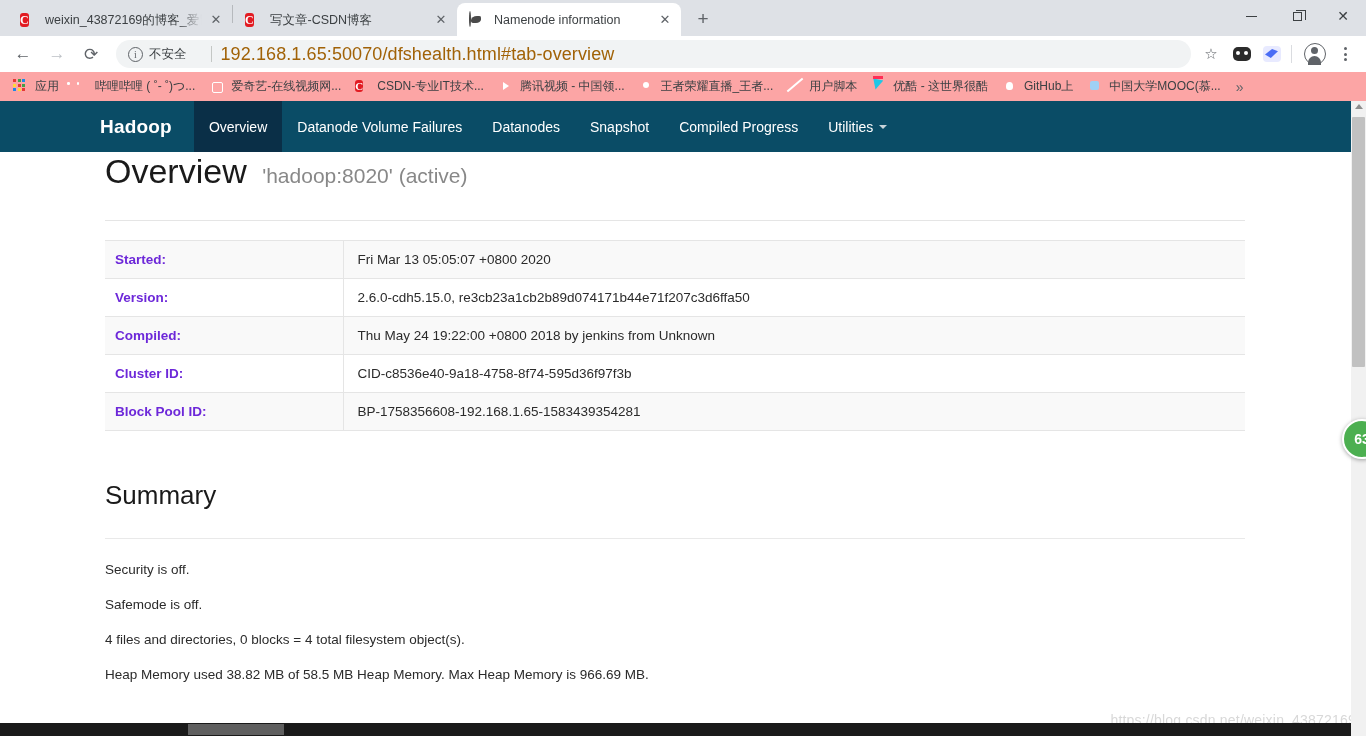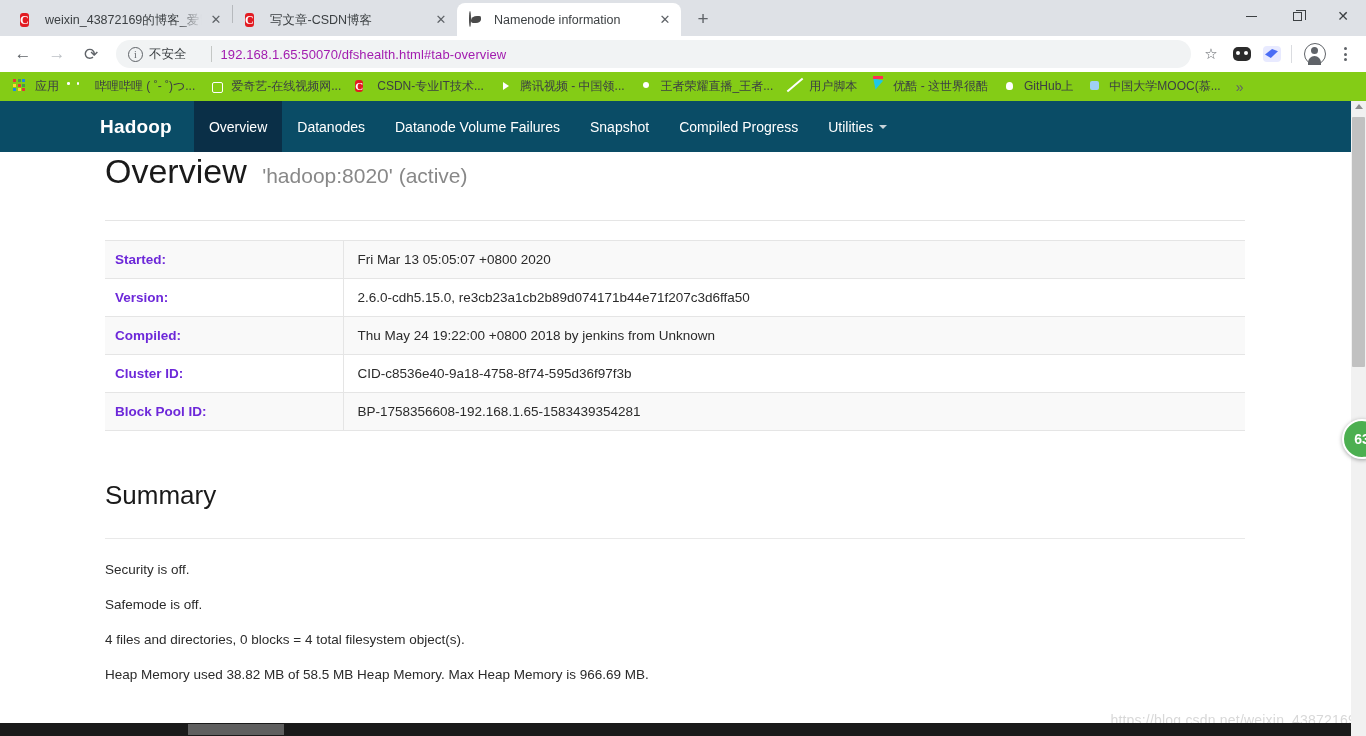--- a/index.html
+++ b/index.html
@@ -76,38 +76,38 @@
     display: flex; align-items: center; padding: 0 12px; margin: 0 6px;
     font-size: 13.5px; color: #202124; position: relative;
   }
   .info-ico {
     width: 15px; height: 15px; border: 1.4px solid #5f6368; border-radius: 50%;
     font-size: 10px; line-height: 13px; text-align: center; color: #5f6368;
     flex: 0 0 15px; margin-right: 6px; font-family:"Liberation Serif",serif;
   }
   .insecure { font-size: 12.5px; color: #3c4043; margin-right: 24px; }
   .omni-div { width:1px; height:16px; background:#c4c7c5; margin-right:9px; }
-  .url { font-size: 13px; color: #a21caf; letter-spacing: .1px; }
+  .url { font-size: 18px; color: #a16207; letter-spacing: .1px; }
   .star { width:28px;height:28px;display:flex;align-items:center;justify-content:center;color:#5f6368;font-size:15px; }
   .ext { width:26px; height:26px; margin-left:4px; display:flex; align-items:center; justify-content:center; }
   .ext-dark { width:18px;height:14px;background:#2b2b2b;border-radius:5px;position:relative; }
   .ext-dark:before,.ext-dark:after{content:"";position:absolute;top:4px;width:4px;height:4px;border-radius:50%;background:#fff;}
   .ext-dark:before{left:3px;} .ext-dark:after{right:3px;}
   .ext-blue { width:18px;height:16px;background:#e8eaff;border-radius:4px;position:relative;overflow:hidden; }
   .ext-blue:after{content:"";position:absolute;left:2px;top:3px;width:13px;height:9px;background:#4a6df5;
      clip-path:polygon(0% 60%,55% 0%,100% 25%,45% 100%);}
   .tb-div { width:1px;height:18px;background:#dadce0;margin:0 6px; }
   .avatar { width:22px;height:22px;border:1.8px solid #5f6368;border-radius:50%;position:relative;margin:0 6px; }
   .avatar:before{content:"";position:absolute;left:5.5px;top:3px;width:7px;height:7px;border-radius:50%;background:#5f6368;}
   .avatar:after{content:"";position:absolute;left:2.5px;top:12px;width:13px;height:9px;border-radius:7px 7px 0 0;background:#5f6368;}
   .kebab { width:26px;height:26px;display:flex;flex-direction:column;align-items:center;justify-content:center;gap:2.5px; }
   .kebab i { width:3px;height:3px;border-radius:50%;background:#5f6368;display:block; }
 
   .bookmarks {
-    height: 30px; background: #84cc16; display: flex; align-items: center;
+    height: 30px; background: #fca5a5; display: flex; align-items: center;
     padding: 0 6px; font-size: 12px; color: #3c4043; overflow: hidden;
     border-bottom: 1px solid #dadce0;
   }
   .bm { display:flex; align-items:center; padding: 0 7px; height: 24px; white-space: nowrap; max-width: 152px; }
   .bm .bmicon { width:16px;height:16px;flex:0 0 16px;margin-right:6px;position:relative; }
   .bm .bmtext { overflow:hidden; text-overflow:ellipsis; white-space:nowrap; font-size:12px; }
   .bm-apps .bmicon { display:grid; grid-template-columns:repeat(3,3px); grid-template-rows:repeat(3,3px); gap:1.5px; margin-top:1px; }
   .bm-apps .bmicon i { width:3px;height:3px;display:block; }
   .ic-bili { width:16px;height:14px;background:#fb7299;border-radius:4px;position:relative;margin-top:1px; }
   .ic-bili:before,.ic-bili:after{content:"";position:absolute;top:3.5px;width:2.5px;height:2.5px;border-radius:50%;background:#fff;}
@@ -316,22 +316,22 @@
       <span class="bmtext">中国大学MOOC(慕...</span>
     </div>
     <div class="bm-more">»</div>
   </div>
 
   <div class="viewport">
 
     <div class="hadoop-nav">
       <div class="brand">Hadoop</div>
       <div class="navitem active">Overview</div>
+      <div class="navitem">Datanode Volume Failures</div>
       <div class="navitem">Datanodes</div>
-      <div class="navitem">Datanode Volume Failures</div>
       <div class="navitem">Snapshot</div>
       <div class="navitem">Compiled Progress</div>
       <div class="navitem">
         <span>Utilities</span>
         <span class="caret"></span>
       </div>
     </div>
 
     <div class="content">
       <h1 class="ov">

